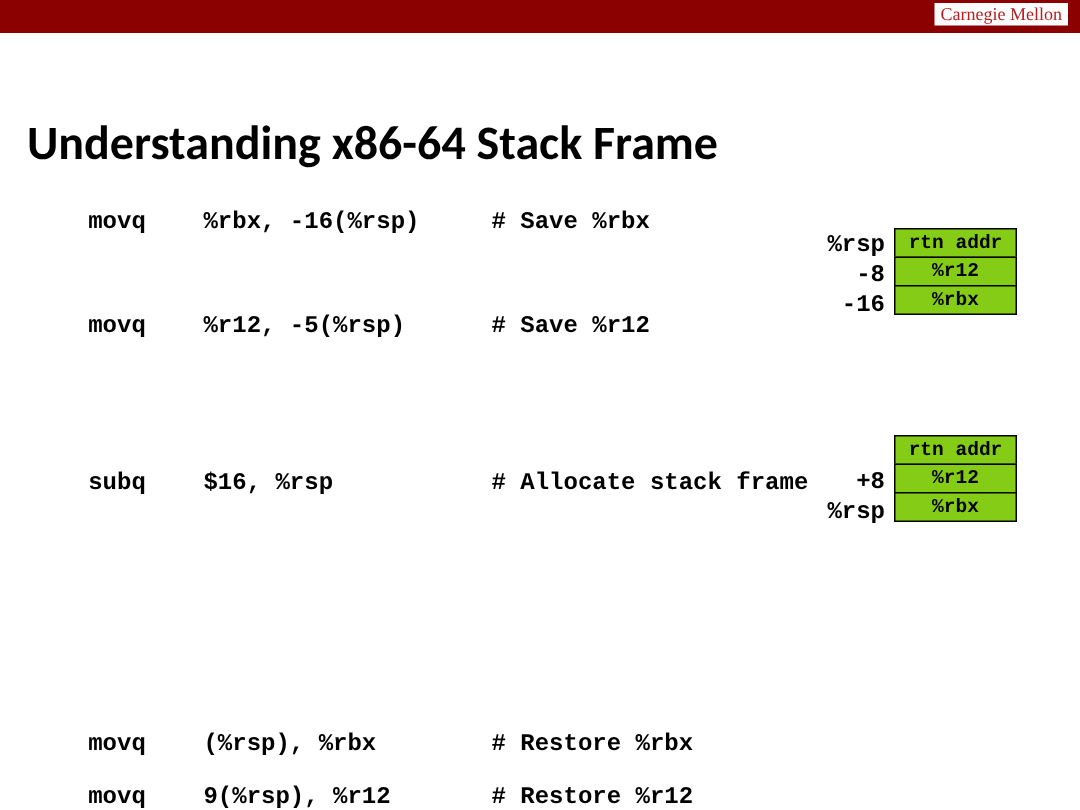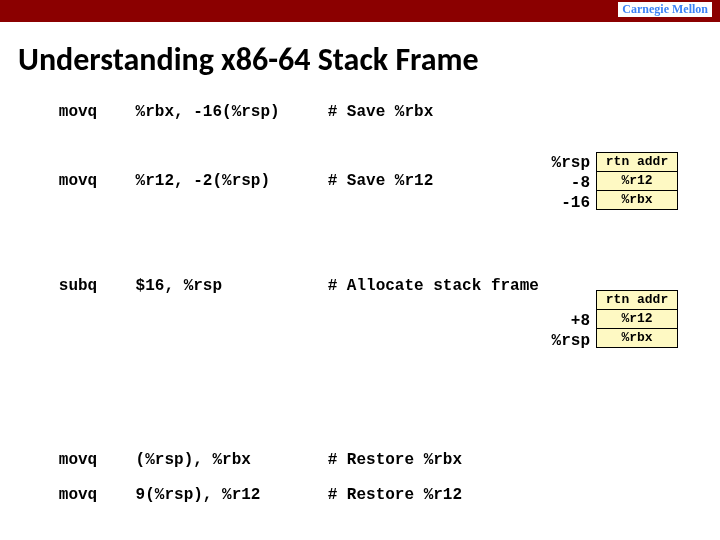--- a/index.html
+++ b/index.html
@@ -13,32 +13,33 @@
   }
   .topbar {
     background: #8b0000;
     height: 22px;
     position: relative;
   }
   .brand {
     position: absolute;
     right: 8px;
     top: 2px;
-    color: #3b82f6;
+    color: #b91c1c;
     background: #fff;
     padding: 0 4px;
     font-family: "Georgia", serif;
-    font-weight: bold;
+    font-weight: normal;
     font-size: 12px;
   }
   .title {
     font-size: 32px;
     font-weight: bold;
     padding: 18px 18px 8px 18px;
     color: #000;
+    margin-top: 36px;
   }
   .code-area {
     position: relative;
     padding: 0 0 0 30px;
     font-family: "Courier New", monospace;
     font-weight: bold;
     font-size: 16px;
     line-height: 1.05;
     white-space: pre;
     color: #000;
@@ -59,21 +60,21 @@
   .dia1 { top: 152px; left: 540px; width: 160px; }
   .dia2 { top: 290px; left: 540px; width: 160px; }
   .cell {
     border: 1px solid #000;
     width: 80px;
     height: 18px;
     text-align: center;
     line-height: 18px;
     font-size: 13px;
     position: absolute;
-    background: #fef9c3;
+    background: #84cc16;
   }
   .label {
     position: absolute;
     font-size: 16px;
     text-align: right;
     width: 50px;
     height: 18px;
     line-height: 18px;
   }
 </style>
@@ -82,21 +83,21 @@
 
 <div class="topbar">
   <span class="brand">Carnegie Mellon</span>
 </div>
 
 <div class="title">Understanding x86-64 Stack Frame</div>
 
 <div class="code-area">
 <div class="code-line">   movq    %rbx, -16(%rsp)     # Save %rbx</div>
 <div class="blank-line"></div>
-<div class="code-line">   movq    %r12, -2(%rsp)      # Save %r12</div>
+<div class="code-line">   movq    %r12, -5(%rsp)      # Save %r12</div>
 <div class="blank-line"></div>
 <div class="blank-line"></div>
 <div class="code-line">   subq    $16, %rsp           # Allocate stack frame</div>
 <div class="blank-line"></div>
 <div class="blank-line"></div>
 <div class="blank-line"></div>
 <div class="blank-line"></div>
 <div class="code-line">   movq    (%rsp), %rbx        # Restore %rbx</div>
 <div class="code-line">   movq    9(%rsp), %r12       # Restore %r12</div>
 

